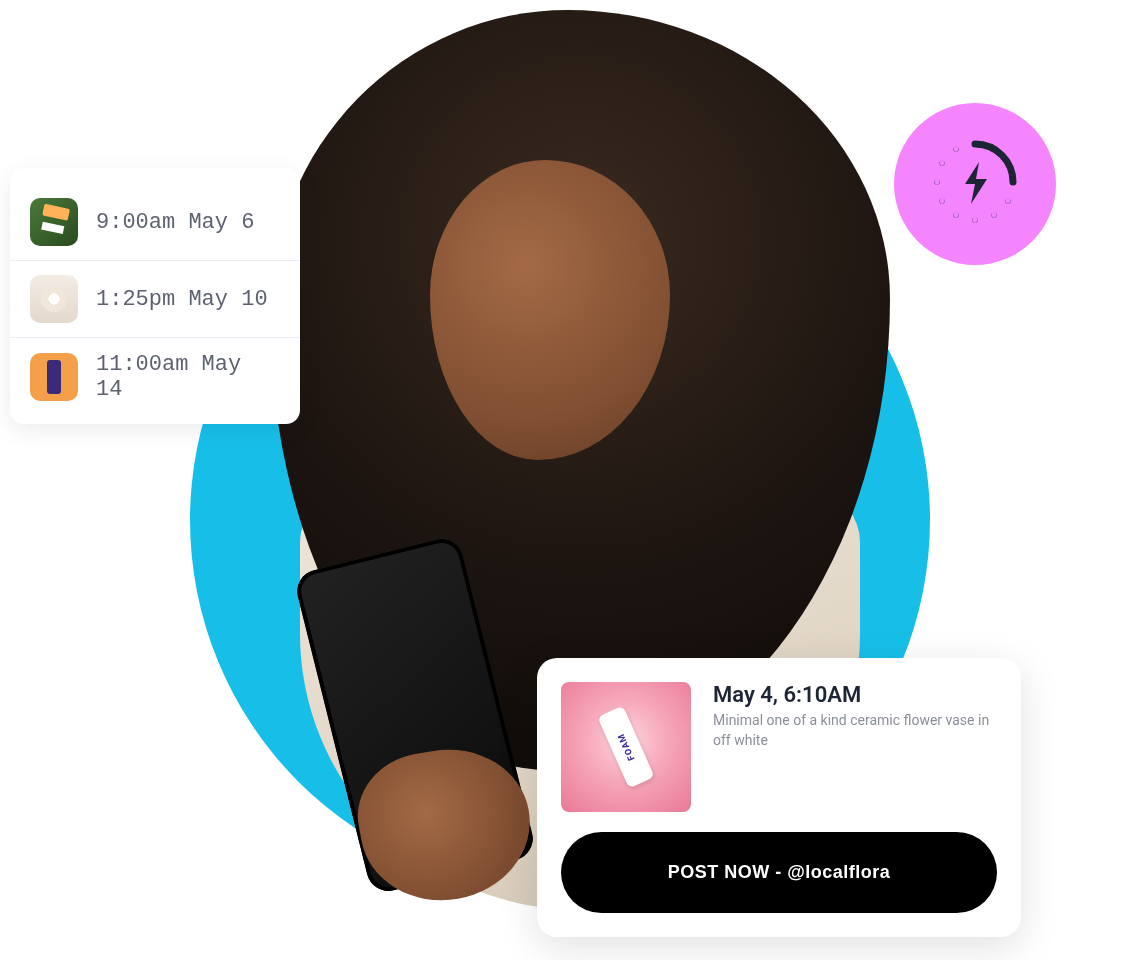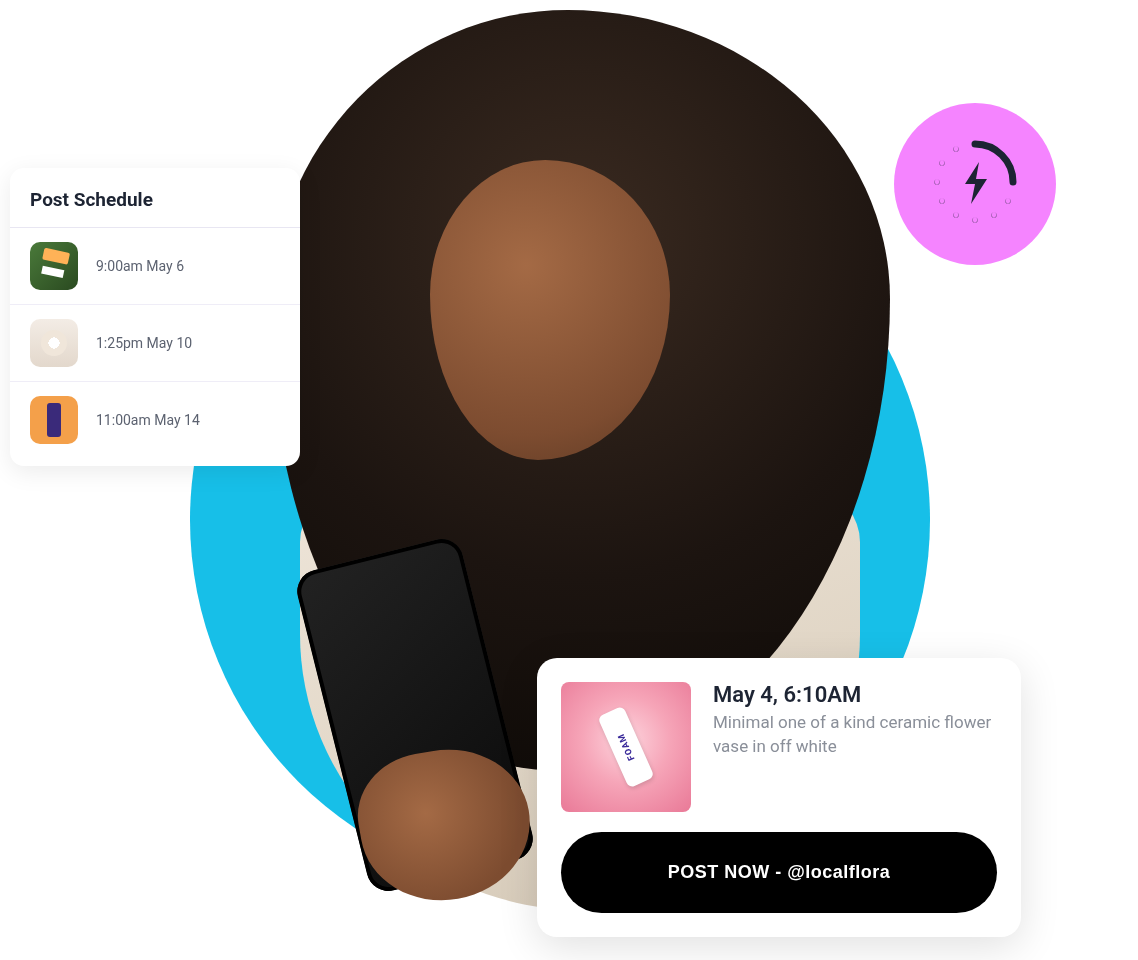--- a/index.html
+++ b/index.html
@@ -120,22 +120,23 @@
     font-size: 10px;
     color: #fff;
   }
   .thumb-1 { background: linear-gradient(135deg,#4a7a3a,#2a4a20); }
   .thumb-1::after { content:""; width:26px; height:12px; background:#ffb257; border-radius:2px; transform:rotate(12deg) translateY(-10px); box-shadow: 0 16px 0 -2px #fff; }
   .thumb-2 { background: linear-gradient(180deg,#f3ece5,#e3d8cc); }
   .thumb-2::after { content:""; width:26px; height:26px; background:radial-gradient(circle,#fff 30%, #f0e6da 31%); border-radius:50%; }
   .thumb-3 { background: #f4a04a; }
   .thumb-3::after { content:""; width:14px; height:34px; background:#3a2a7a; border-radius:3px; }
   .schedule-time {
-    font-size: 14px;
+    font-size: 22px;
     color: #5c6270;
+    font-family: Liberation Mono, monospace;
   }
 
   
   .badge {
     position: absolute;
     left: 894px;
     top: 103px;
     width: 162px;
     height: 162px;
     border-radius: 50%;
@@ -191,21 +192,21 @@
     color:#3a2a9a;
   }
   .post-meta { flex:1; }
   .post-date {
     font-size: 22px;
     font-weight: 600;
     color: #1d2433;
     margin-bottom: 4px;
   }
   .post-desc {
-    font-size: 17px;
+    font-size: 14px;
     line-height: 1.4;
     color: #8a8f99;
   }
   .post-btn {
     width: 100%;
     background: #000;
     color: #fff;
     font-size: 18px;
     font-weight: 600;
     letter-spacing: 0.5px;
@@ -225,21 +226,20 @@
     <div class="jacket"></div>
     <div class="shirt"></div>
     <div class="hair"></div>
     <div class="face"></div>
     <div class="phone"></div>
     <div class="hand"></div>
   </div>
 </div>
 
 <div class="schedule-card">
-  <div class="schedule-title">Post Schedule</div>
 
   <div class="schedule-row">
     <div class="thumb thumb-1"></div>
     <div class="schedule-time">9:00am May 6</div>
   </div>
 
   <div class="schedule-row">
     <div class="thumb thumb-2"></div>
     <div class="schedule-time">1:25pm May 10</div>
   </div>

